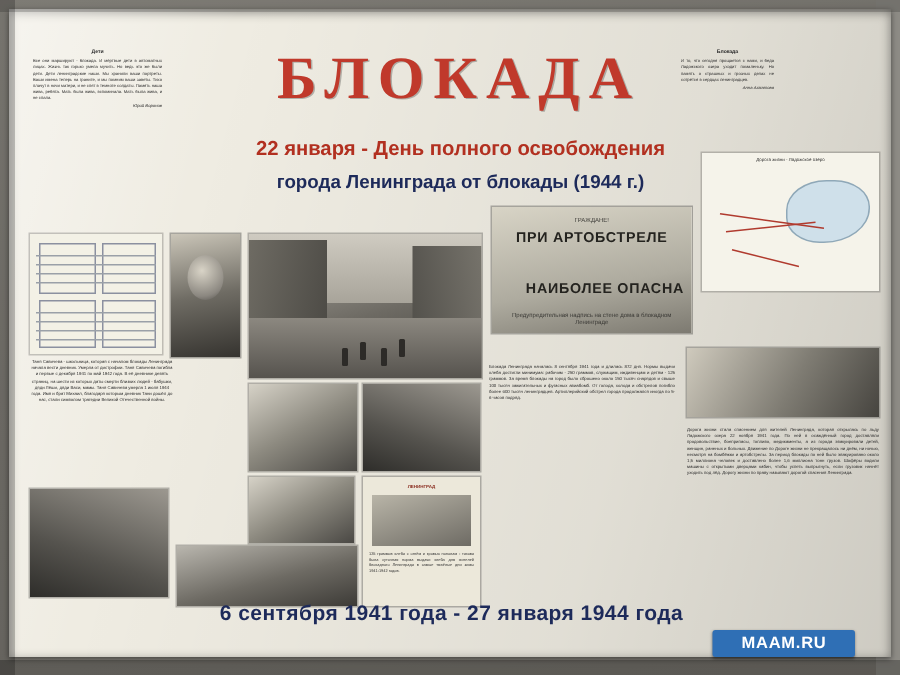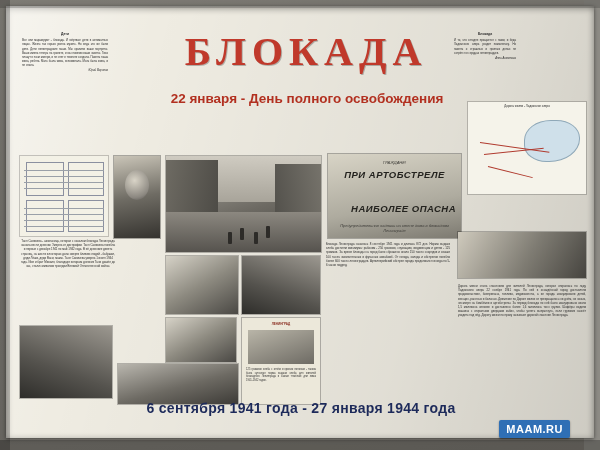--- a/index.html
+++ b/index.html
@@ -71,23 +71,23 @@
 
   
   .street{left:160px;top:150px;width:155px;height:96px;}
   .street .sky{position:absolute;left:0;top:0;right:0;height:46px;background:linear-gradient(#cfcbc1,#a8a49a);}
   .street .bldL{position:absolute;left:0;top:4px;width:52px;bottom:0;background:linear-gradient(100deg,#6e6b63,#4a4843);}
   .street .bldR{position:absolute;right:0;top:8px;width:46px;bottom:0;background:linear-gradient(260deg,#76736b,#4f4d48);}
   .street .road{position:absolute;left:0;right:0;bottom:0;height:40px;background:linear-gradient(#8c8880,#56534e);}
   .street .fig{position:absolute;bottom:8px;width:4px;height:12px;background:#2d2b28;border-radius:1px;}
 
   
-  .sign{position:absolute;left:322px;top:148px;width:133px;height:84px;
+  .sign{position:absolute;left:322px;top:132px;width:133px;height:84px;
     background:linear-gradient(170deg,#d8d4c6,#aeab9f 60%,#7d7a71);
-    box-shadow:0 0 0 1px rgba(0,0,0,.28);font-style:italic;}
+    box-shadow:0 0 0 1px rgba(0,0,0,.28);}
   .sign .s0{position:absolute;left:7px;top:6px;right:7px;text-align:center;font-size:4px;color:#3b3a36;}
   .sign .s1{position:absolute;left:5px;top:15px;right:5px;text-align:center;font-size:9.5px;font-weight:bold;color:#24231f;letter-spacing:.5px;}
   .sign .s2{position:absolute;left:5px;top:32px;right:5px;text-align:center;font-size:9.5px;font-weight:bold;color:#24231f;letter-spacing:.5px;}
   .sign .s3{position:absolute;left:5px;top:49px;right:5px;text-align:right;font-size:9.5px;font-weight:bold;color:#24231f;letter-spacing:.5px;}
   .sign .s4{position:absolute;left:5px;bottom:5px;right:5px;text-align:center;font-size:4px;color:#3b3a36;}
 
   
   .map{position:absolute;left:462px;top:96px;width:118px;height:92px;background:#f5f3ea;
     box-shadow:0 0 0 1px rgba(0,0,0,.2);overflow:hidden;}
   .map .mt{position:absolute;left:0;right:0;top:2px;text-align:center;font-size:3px;color:#2b2b2b;}
@@ -109,32 +109,33 @@
   .p_leaflet .lb{position:absolute;left:4px;top:50px;right:4px;font-size:2.6px;color:#333;line-height:1.4;text-align:justify;}
 
   
   .t_bl{left:320px;top:236px;width:124px;}
   .t_road{left:452px;top:278px;width:128px;}
 
   .scr{position:absolute;font-size:2.9px;color:#2b2b2b;line-height:1.45;text-align:justify;}
 
   
   .wm{position:absolute;right:14px;bottom:12px;background:#2f6fb5;color:#fff;
-    font-size:11px;font-weight:bold;padding:3px 7px;border-radius:2px;letter-spacing:.5px;
+    font-size:11px;font-weight:bold;padding:3px 19px;border-radius:2px;letter-spacing:.5px;
     box-shadow:0 1px 2px rgba(0,0,0,.4);}
 </style>
 </head>
 <body>
 
 <div id="stage">
 
   <div class="poster">
 
     <div class="title">БЛОКАДА</div>
     <div class="sub1">22 января - День полного освобождения</div>
+    <div class="sub2">города Ленинграда от блокады (1944 г.)</div>
 
     <div class="tblock poem">
       <span class="hd">Дети</span>
       <span>Все они маршируют - блокада. И мёртвые дети в автоматных лицах. Жизнь так горько умела мучить. Но ведь это же были дети. Дети ленинградские наши. Мы хранили ваши портреты. Ваши имена теперь на граните, и мы помним ваши заветы. Тихо плачут в ночи матери, и не спят в темноте солдаты. Память наша жива, ребята. Мать была жива, вспоминала. Мать была жива, и не спала.</span>
       <span class="sg">Юрий Воронов</span>
     </div>
 
     <div class="tblock poem2">
       <span class="hd">Блокада</span>
       <span>И то, что сегодня прощается с нами, и беда Ладожского озера уходит помаленьку. Но память о страшных и грозных делах не сотрётся в сердцах ленинградцев.</span>

